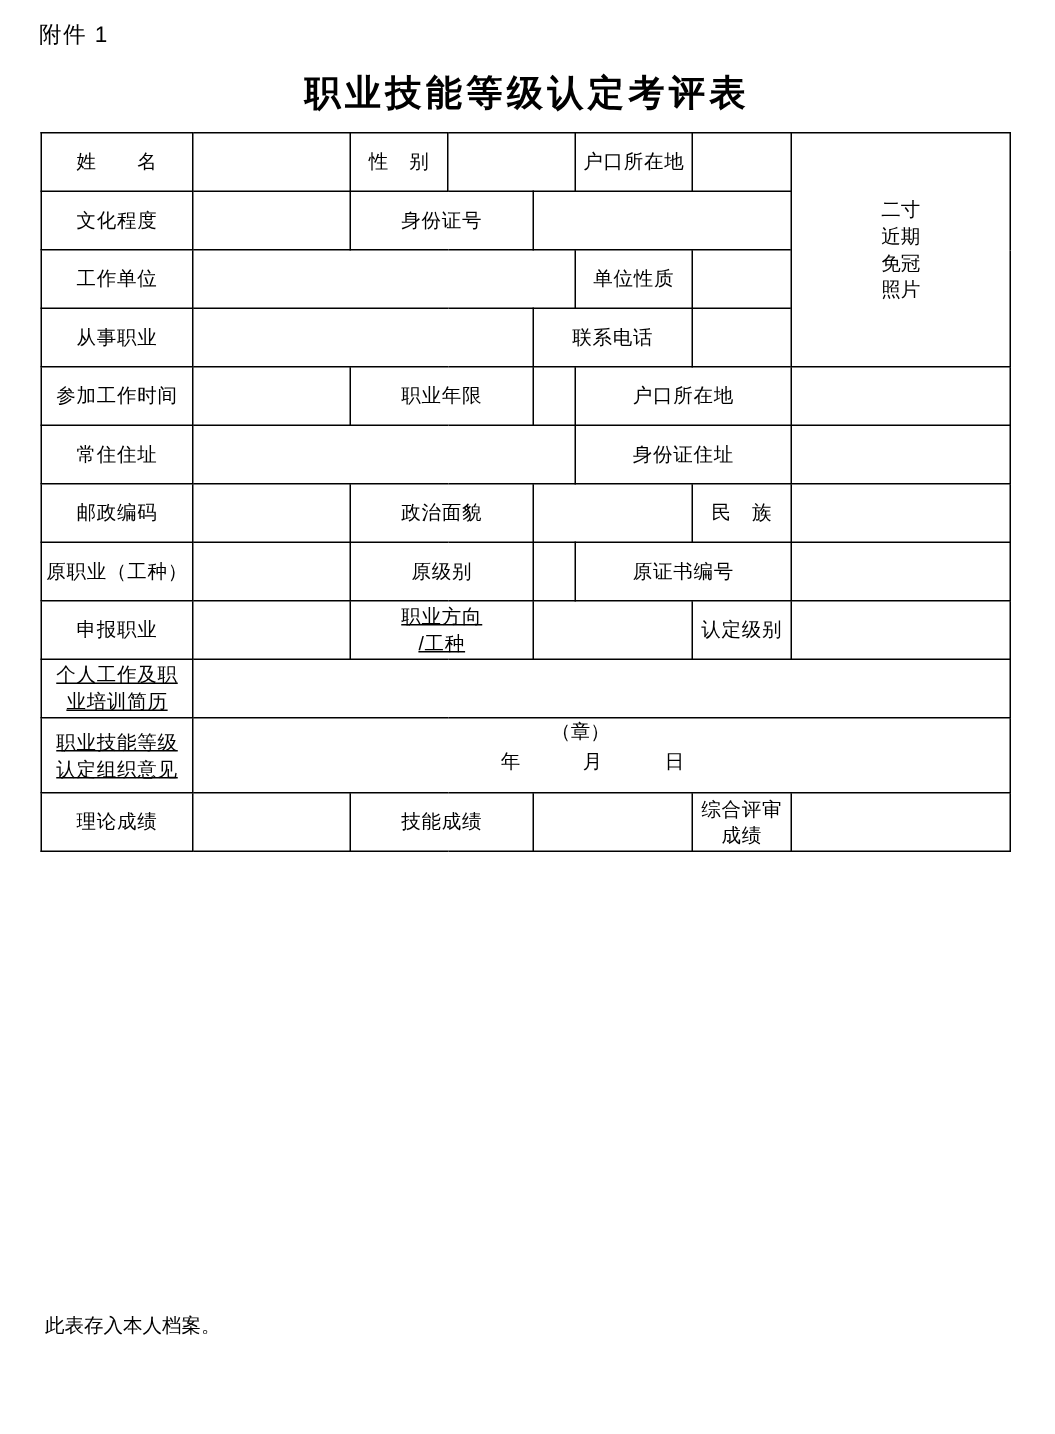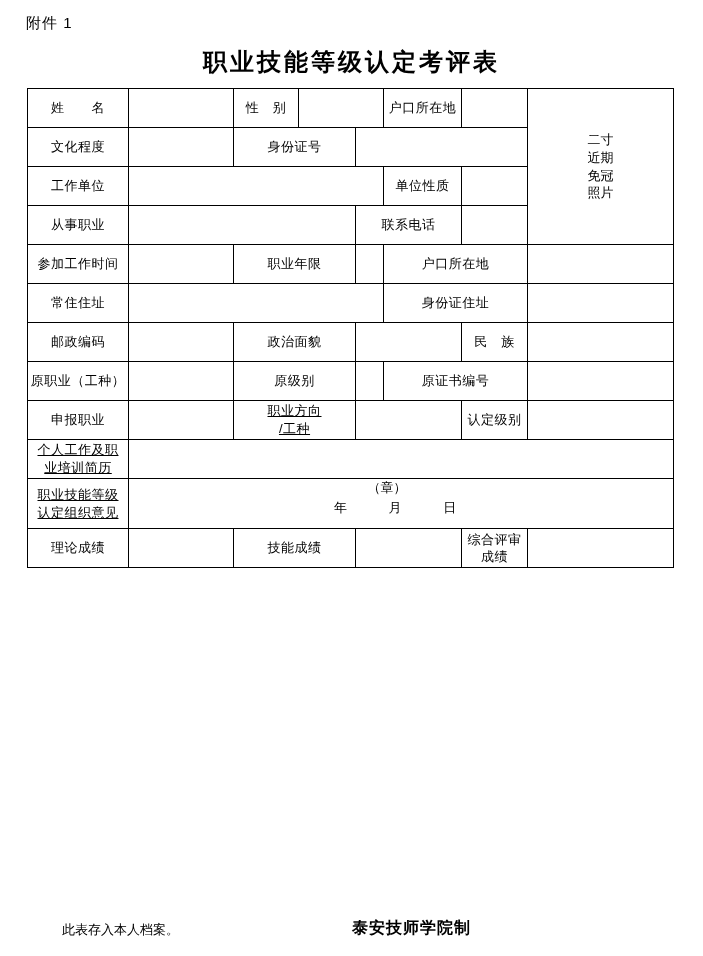--- a/index.html
+++ b/index.html
@@ -90,23 +90,22 @@
     padding-bottom: 12px;
     padding-right: 10px;
     letter-spacing: 2px;
   }
   .date-line span { display: inline-block; }
   .d-year { margin-right: 34px; }
   .d-month { margin-right: 34px; }
   .footer-note {
     position: absolute;
     left: 30px;
-    top: 921px;
-    font-size: 13px;
-    margin-left: 32px;
+    top: 875px;
+    font-size: 13px;
   }
   .footer-maker {
     position: absolute;
     left: 0;
     right: 0;
     top: 918px;
     text-align: center;
     font-size: 16px;
     font-weight: bold;
     font-family: "Liberation Serif", serif;
@@ -250,15 +249,14 @@
       <td class="blank"></td>
       <td class="lbl" colspan="2">技能成绩</td>
       <td class="blank" colspan="2"></td>
       <td class="lbl">综合评审成绩</td>
       <td class="blank"></td>
     </tr>
   </tbody>
     </table>
 
   <div class="footer-note">此表存入本人档案。</div>
-  <div class="footer-maker">泰安技师学院制</div>
 
 </div>
 
 </body></html>

